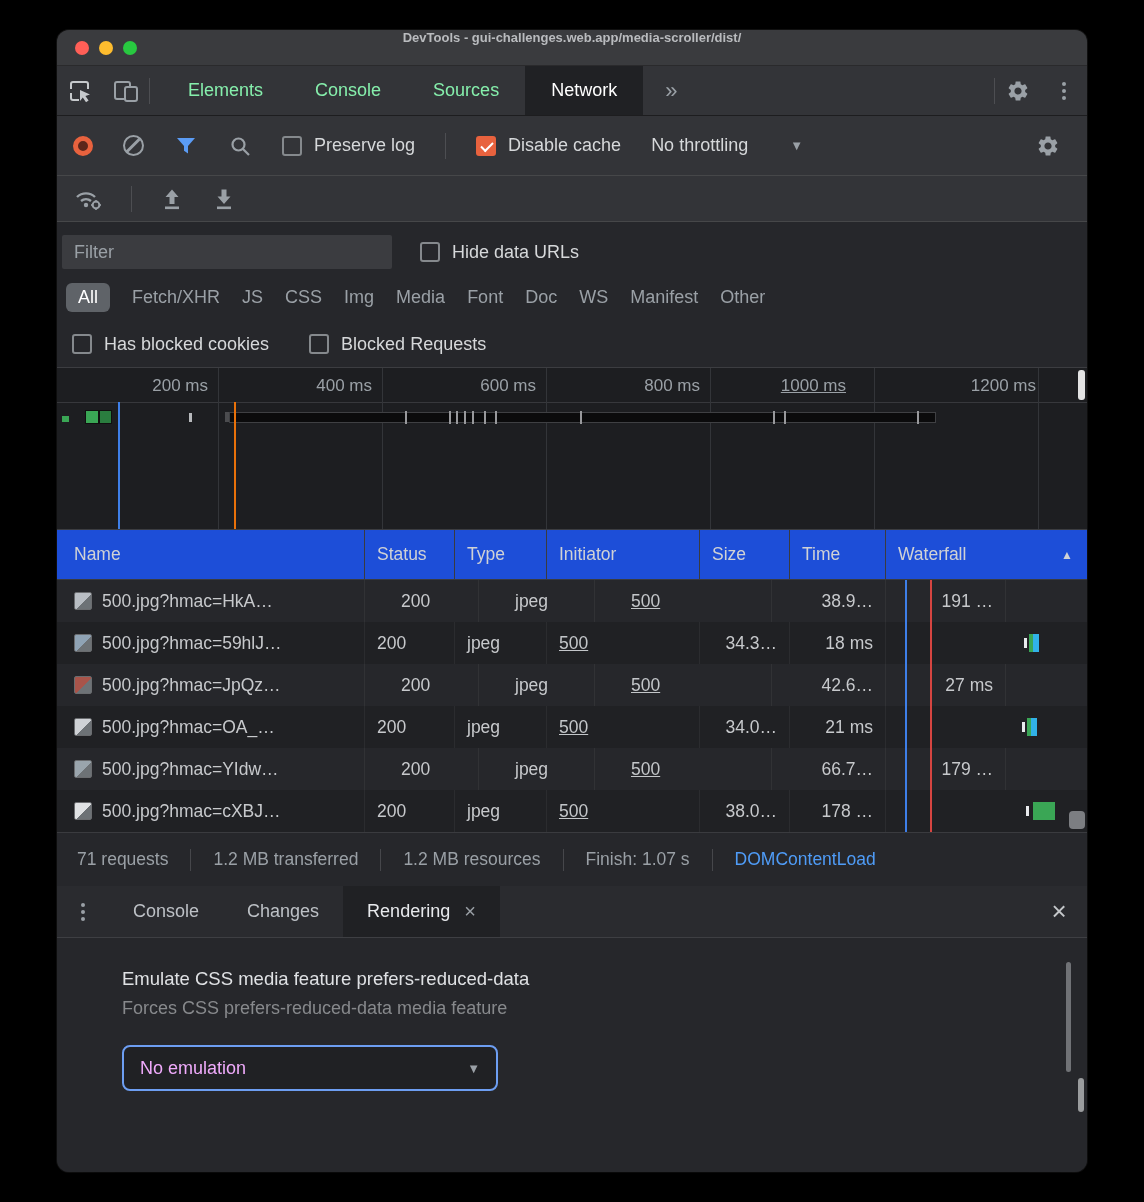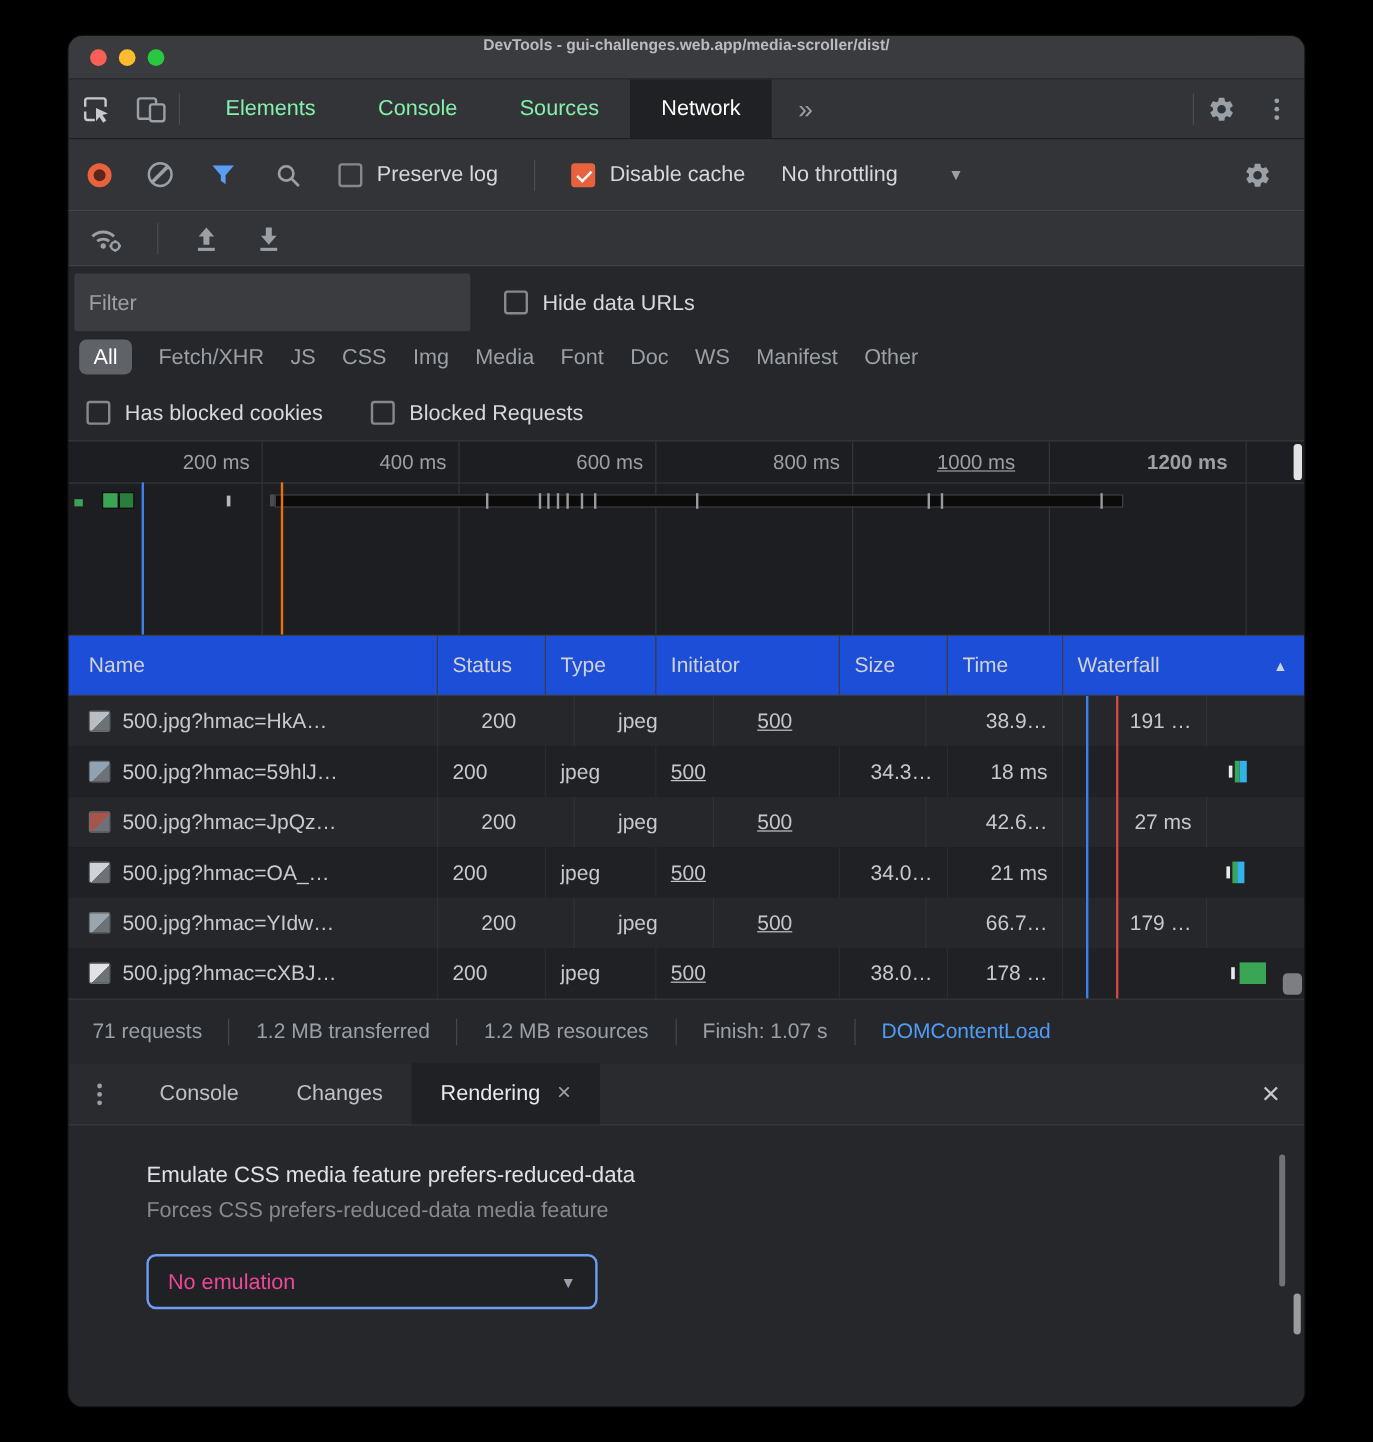--- a/index.html
+++ b/index.html
@@ -48,21 +48,21 @@
   .throttle { display:flex; align-items:center; gap:42px; font-size:18px; color:#d6d8da; cursor:pointer; white-space:nowrap; }
   .caret { font-size:13px; color:#9aa0a6; }
 
   
   .net-toolbar2 { height:46px; background:#333438; border-bottom:1px solid #464749;
                   display:flex; align-items:center; padding:0 16px; gap:28px; flex:none; }
 
   
   .filter-section { height:146px; background:#26272b; border-bottom:1px solid #3c3d41; flex:none; padding-top:8px; }
   .filter-row1 { height:44px; display:flex; align-items:center; padding-left:5px; gap:28px; }
-  .filter-input { width:330px; height:48px; background:#3b3c40; border:none; outline:none; border-radius:2px;
+  .filter-input { width:330px; height:34px; background:#3b3c40; border:none; outline:none; border-radius:2px;
                   color:#e8eaed; font-size:18px; padding:0 12px; font-family:inherit; }
   .filter-input::placeholder { color:#9aa0a6; }
   .filter-row2 { height:46px; display:flex; align-items:center; padding-left:9px; gap:22px; }
   .pill { font-size:18px; color:#9aa0a6; cursor:pointer; white-space:nowrap; }
   .pill.active { background:#5f6368; color:#ffffff; padding:4px 12px; border-radius:6px; }
   .filter-row3 { height:48px; display:flex; align-items:center; padding-left:15px; gap:40px; }
 
   
   .overview { height:162px; background:#1d1e21; border-bottom:1px solid #3c3d41; position:relative; flex:none; overflow:hidden; }
   .ov-scale-line { position:absolute; left:0; right:0; top:34px; height:1px; background:#37383c; }
@@ -113,21 +113,21 @@
   .dtab { padding:0 24px; display:flex; align-items:center; gap:14px; font-size:18px; color:#bdc1c6; cursor:pointer; }
   .dtab.active { background:#202124; color:#e8eaed; }
   .dtab .tab-close { font-size:20px; color:#9aa0a6; }
   .drawer-close { width:56px; display:flex; align-items:center; justify-content:center;
                   font-size:26px; color:#c4c7ca; cursor:pointer; }
   .drawer-content { flex:1; background:#26272b; position:relative; padding:30px 0 0 65px; }
   .dc-title { font-size:18.5px; color:#dfe1e4; }
   .dc-sub { font-size:18px; color:#87898c; margin-top:8px; }
   .dc-select { margin-top:26px; width:376px; height:46px; background:#202124; border:2px solid #6d9ef2;
                border-radius:8px; display:flex; align-items:center; padding:0 16px; cursor:pointer; }
-  .dc-select .val { font-size:18px; color:#ec4899; }
+  .dc-select .val { font-size:18px; color:#f0abfc; }
   .dc-select .caret { margin-left:auto; }
   .drawer-scroll-thumb { position:absolute; right:16px; top:24px; width:5px; height:110px; background:#707276; border-radius:3px; }
   .window-scroll-thumb { position:absolute; right:3px; top:140px; width:6px; height:34px; background:#9a9c9e; border-radius:3px; }
 
   svg { display:block; }
 </style>
 </head>
 <body>
 
 <div class="window">
@@ -276,21 +276,21 @@
       <div class="ov-label" style="right: 879px;">200 ms</div>
       <div class="ov-grid" style="left: 325px;"></div>
       <div class="ov-label" style="right: 715px;">400 ms</div>
       <div class="ov-grid" style="left: 489px;"></div>
       <div class="ov-label" style="right: 551px;">600 ms</div>
       <div class="ov-grid" style="left: 653px;"></div>
       <div class="ov-label" style="right: 387px;">800 ms</div>
       <div class="ov-grid" style="left: 817px;"></div>
       <div class="ov-label" style="right: 241px; text-decoration: underline;">1000 ms</div>
       <div class="ov-grid" style="left: 981px;"></div>
-      <div class="ov-label" style="right: 64px; font-weight: bold;">1200 ms</div>
+      <div class="ov-label" style="right: 51px;">1200 ms</div>
       <div class="ov-mark" style="left: 5px; top: 48px; width: 7px; height: 6px; background: rgb(58, 166, 85);"></div>
       <div class="ov-mark" style="left: 29px; top: 43px; width: 12px; height: 12px; background: rgb(58, 166, 85); box-shadow: rgb(16, 16, 16) 0px 0px 0px 1px;"></div>
       <div class="ov-mark" style="left: 43px; top: 43px; width: 11px; height: 12px; background: rgb(42, 125, 63); box-shadow: rgb(16, 16, 16) 0px 0px 0px 1px;"></div>
       <div class="ov-mark" style="left: 132px; top: 45px; width: 3px; height: 9px; background: rgb(183, 185, 188);"></div>
       <div class="ov-mark" style="left: 168px; top: 44px; width: 4px; height: 10px; background: rgb(75, 76, 79);"></div>
       <div class="ov-bar" style="left: 173px; top: 45px; width: 705px; height: 9px;"></div>
       <div class="ov-tick" style="left: 348px; top: 43px; width: 2px; height: 13px;"></div>
       <div class="ov-tick" style="left: 392px; top: 43px; width: 2px; height: 13px;"></div>
       <div class="ov-tick" style="left: 399px; top: 43px; width: 2px; height: 13px;"></div>
       <div class="ov-tick" style="left: 407px; top: 43px; width: 2px; height: 13px;"></div>

